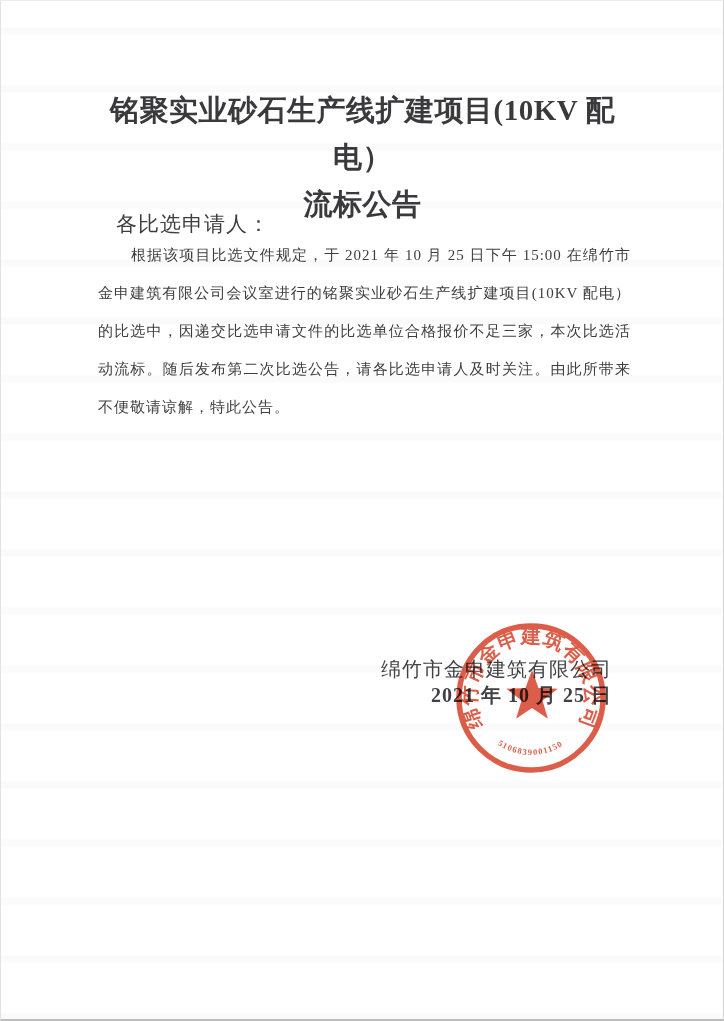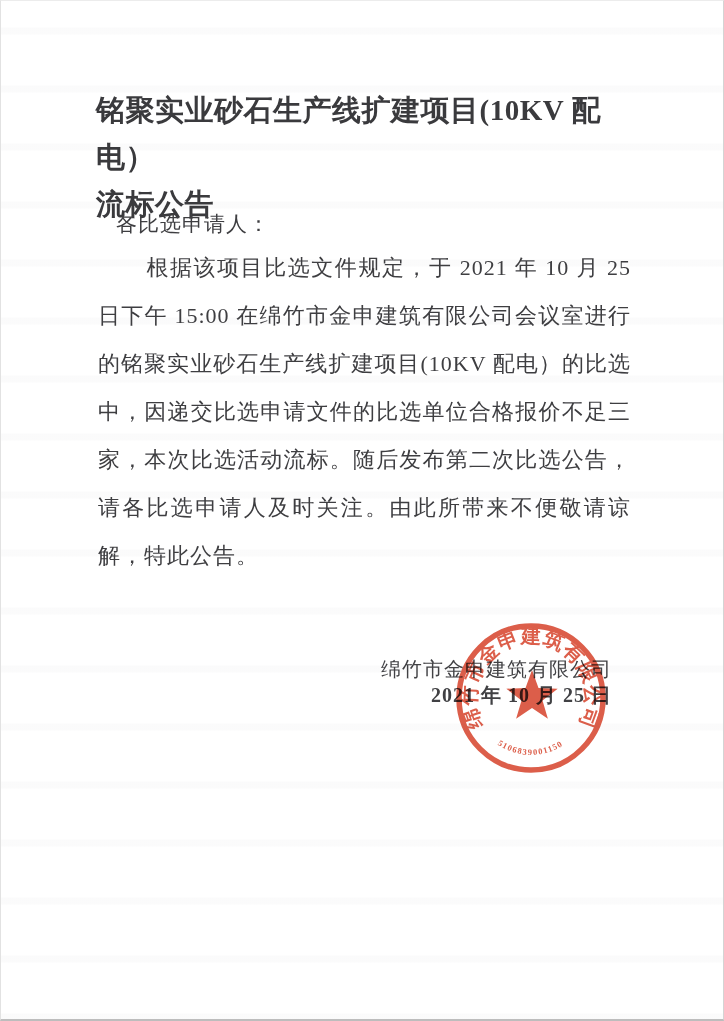--- a/index.html
+++ b/index.html
@@ -19,38 +19,38 @@
         rgba(0,0,0,0.000) 34px, rgba(0,0,0,0.000) 58px),
       #ffffff;
     border-top: 1px solid #ececec;
     border-left: 1px solid #e2e2e2;
     border-right: 1px solid #d4d4d4;
     border-bottom: 2px solid #bdbdbd;
   }
   .title {
     position: absolute;
     top: 86px; left: 95px; right: 94px;
-    text-align: left;
+    text-align: center;
     font-size: 29px; font-weight: 700;
     line-height: 47px;
     color: #3a3a3d;
     letter-spacing: 0.5px;
   }
   .title .line { display: block; }
   .salutation {
     position: absolute;
     top: 206px; left: 115px;
     font-size: 21px; line-height: 34px;
     color: #3e3e41;
     letter-spacing: 1px;
   }
   .body-text {
     position: absolute;
-    top: 243px; left: 97px; width: 533px;
-    font-size: 22px; line-height: 48px;
+    top: 235px; left: 97px; width: 533px;
+    font-size: 15px; line-height: 38px;
     color: #3e3e41;
     letter-spacing: 1px;
     text-align: justify;
     text-indent: 2.2em;
   }
   .signature {
     position: absolute;
     top: 655px; right: 111px;
     text-align: right;
     color: #414144;

